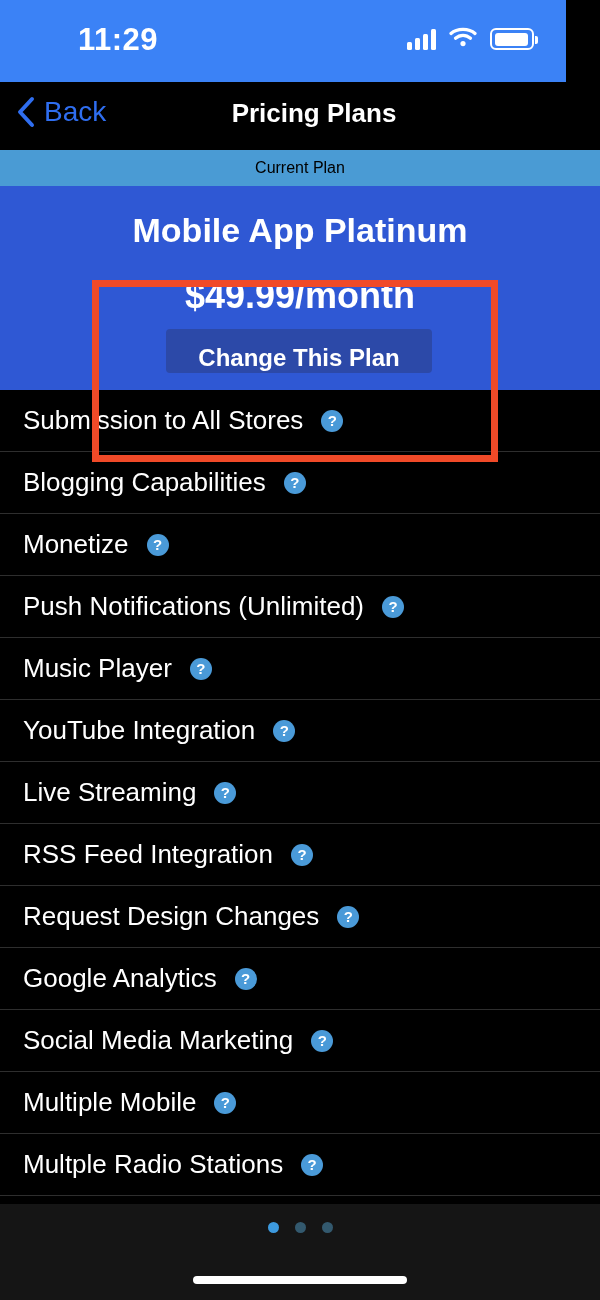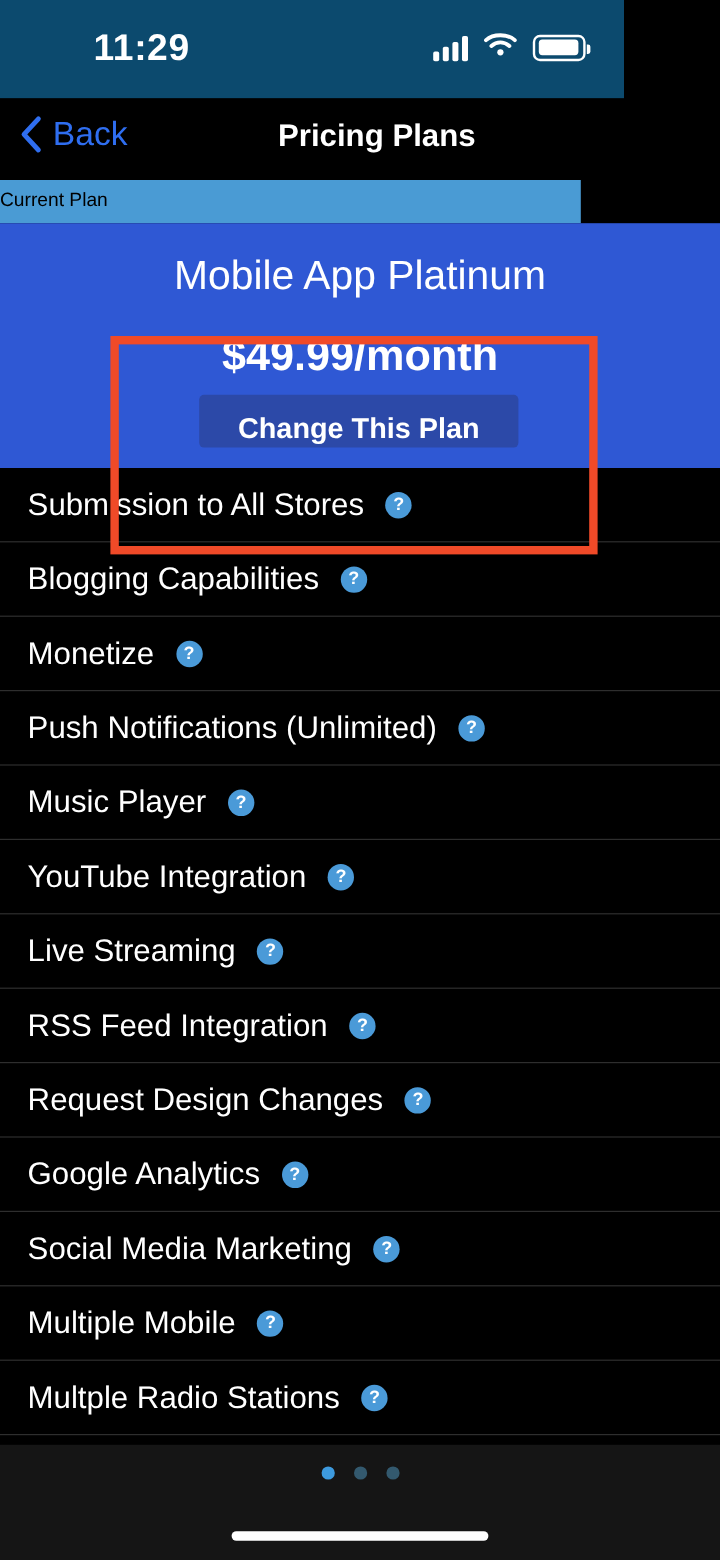--- a/index.html
+++ b/index.html
@@ -16,23 +16,23 @@
     width: 600px;
     height: 1300px;
     background: #000000;
     overflow: hidden;
   }
 
   
   .statusbar {
     position: absolute;
     top: 0; left: 0;
-    width: 520px;
+    width: 566px;
     height: 82px;
-    background: #0c4a6e;
+    background: #3b82f6;
   }
   .status-time {
     position: absolute;
     left: 78px;
     top: 22px;
     font-size: 31px;
     font-weight: bold;
     color: #ffffff;
     letter-spacing: 0.5px;
   }
@@ -113,43 +113,43 @@
     text-align: center;
     font-size: 26px;
     font-weight: bold;
     color: #ffffff;
   }
 
   
   .plan-banner {
     position: absolute;
     top: 150px; left: 0;
-    width: 484px;
+    width: 600px;
     height: 36px;
     background: #4a9bd4;
     display: flex;
     align-items: center;
-    justify-content: flex-start;
+    justify-content: center;
   }
 
   
   .plan-card {
     position: absolute;
     top: 186px; left: 0;
     width: 600px;
     height: 204px;
     background: #2f58d4;
   }
   .plan-name {
     position: absolute;
     left: 0; right: 0;
     top: 25px;
     text-align: center;
     font-size: 34px;
-    font-weight: 400;
+    font-weight: 700;
     color: #ffffff;
   }
   .plan-price {
     position: absolute;
     left: 0; right: 0;
     top: 89px;
     text-align: center;
     font-size: 36px;
     font-weight: bold;
     color: #ffffff;

